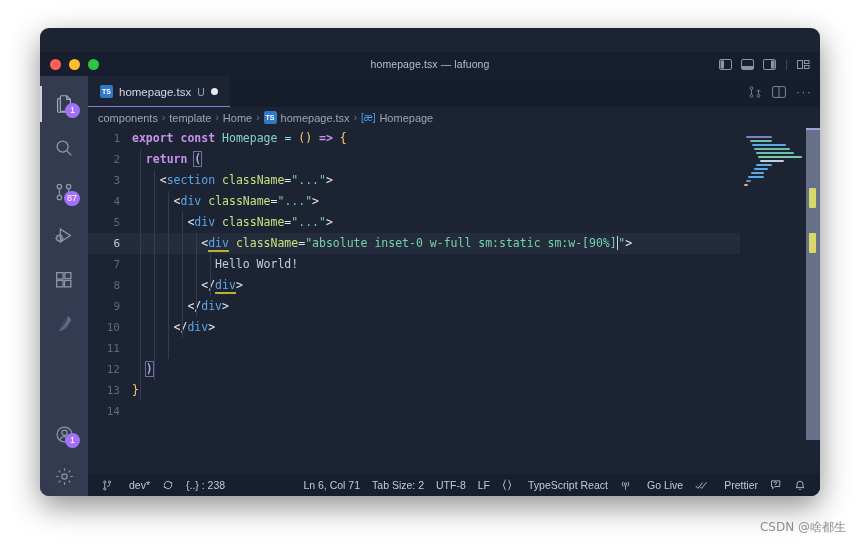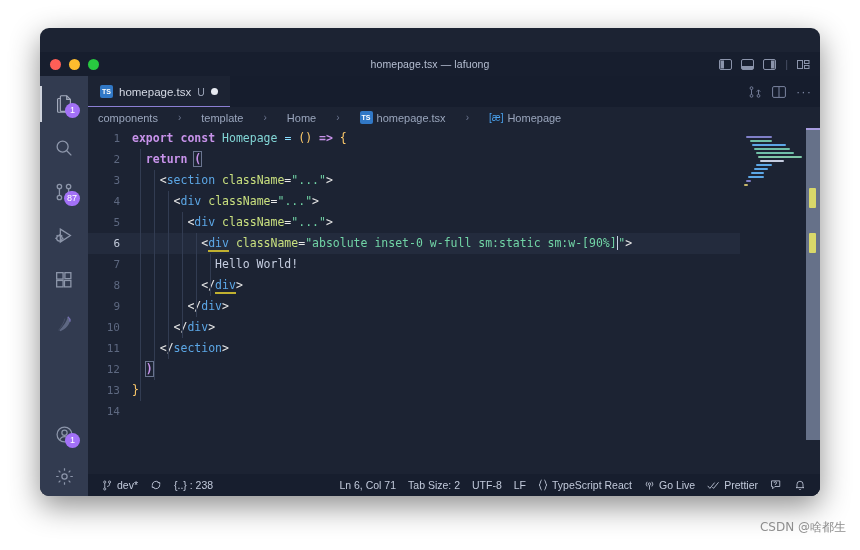--- a/index.html
+++ b/index.html
@@ -105,21 +105,21 @@
   #editor-actions {
     position: absolute; right: 8px; top: 0; height: 31px;
     display: flex; align-items: center; gap: 10px;
   }
   #editor-actions .eicon { cursor: pointer; display: flex; align-items: center; }
   #more-dots { color: #7b85a0; font-size: 13px; letter-spacing: 1px; line-height: 1; }
 
   
   #breadcrumb {
     height: 21px; display: flex; align-items: center;
-    padding-left: 10px; gap: 20px;
+    padding-left: 10px; gap: 4px;
     font-size: 11px; color: #9aa6bd; background: #1c2333;
     flex: 0 0 21px;
   }
   .crumb { cursor: pointer; white-space: nowrap; }
   .crumb-sep { color: #6c7690; font-size: 10px; }
   .crumb-ts { display: flex; align-items: center; gap: 4px; cursor: pointer; }
   .sym-icon { color: #4aa3f0; font-size: 10px; }
 
   
   #editor-area { flex: 1; display: flex; position: relative; min-height: 0; overflow: hidden; }
@@ -190,21 +190,21 @@
 
   
   #statusbar {
     height: 22px; background: #171e2e;
     display: flex; align-items: center;
     font-size: 10.5px; color: #c2cadb;
     flex: 0 0 22px;
     padding: 0 8px;
   }
   .sb-item {
-    display: flex; align-items: center; gap: 4px;
+    display: flex; align-items: center; gap: 16px;
     padding: 0 6px; height: 22px; cursor: pointer;
     white-space: nowrap;
   }
   #sb-spacer { flex: 1; }
   .sb-icon { display: flex; align-items: center; }
 
   
   #watermark {
     position: absolute; right: 14px; bottom: 14px;
     font-size: 12px; color: #8d8d8d;
@@ -424,21 +424,20 @@
               <span class="code">        <span class="brk">&lt;/</span><span class="tag">div</span><span class="brk">&gt;</span></span>
             </div>
 
             <div class="line">
               <span class="ln">10</span>
               <span class="code">      <span class="brk">&lt;/</span><span class="tag">div</span><span class="brk">&gt;</span></span>
             </div>
 
             <div class="line">
               <span class="ln">11</span>
-              <span class="code">    <span class="brk">&lt;/</span><span class="tag">section</span><span class="brk">&gt;</span></span>
             </div>
 
             <div class="line">
               <span class="ln">12</span>
               <span class="code">  <span class="kw bracketbox">)</span></span>
             </div>
 
             <div class="line">
               <span class="ln">13</span>
               <span class="code"><span class="yellow">}</span></span>

